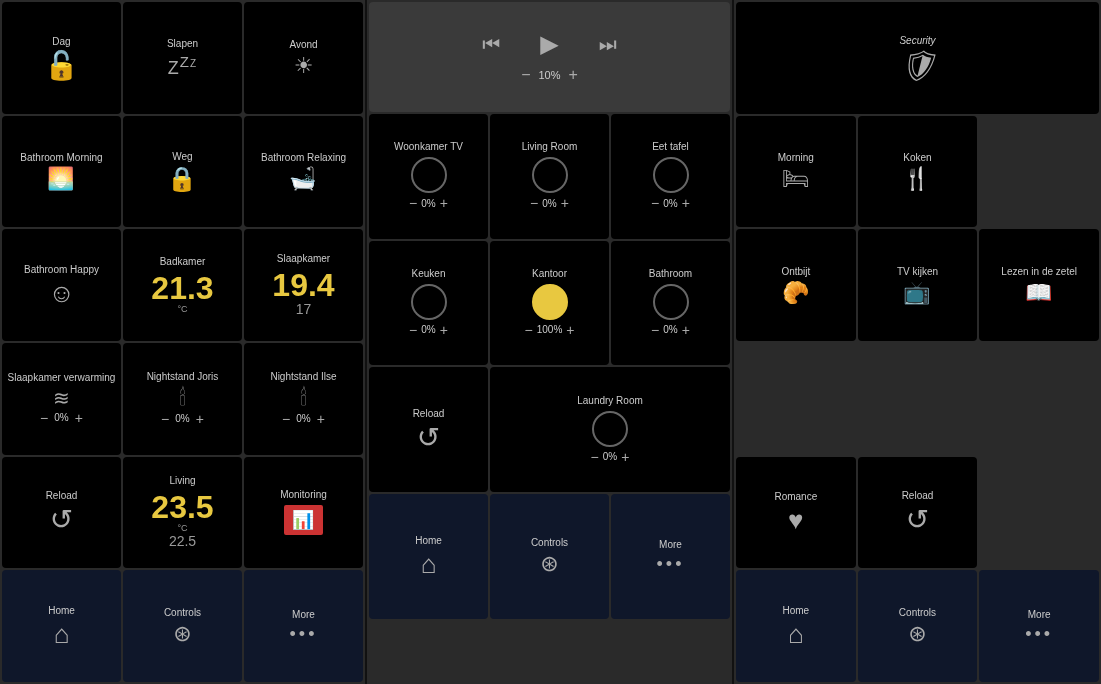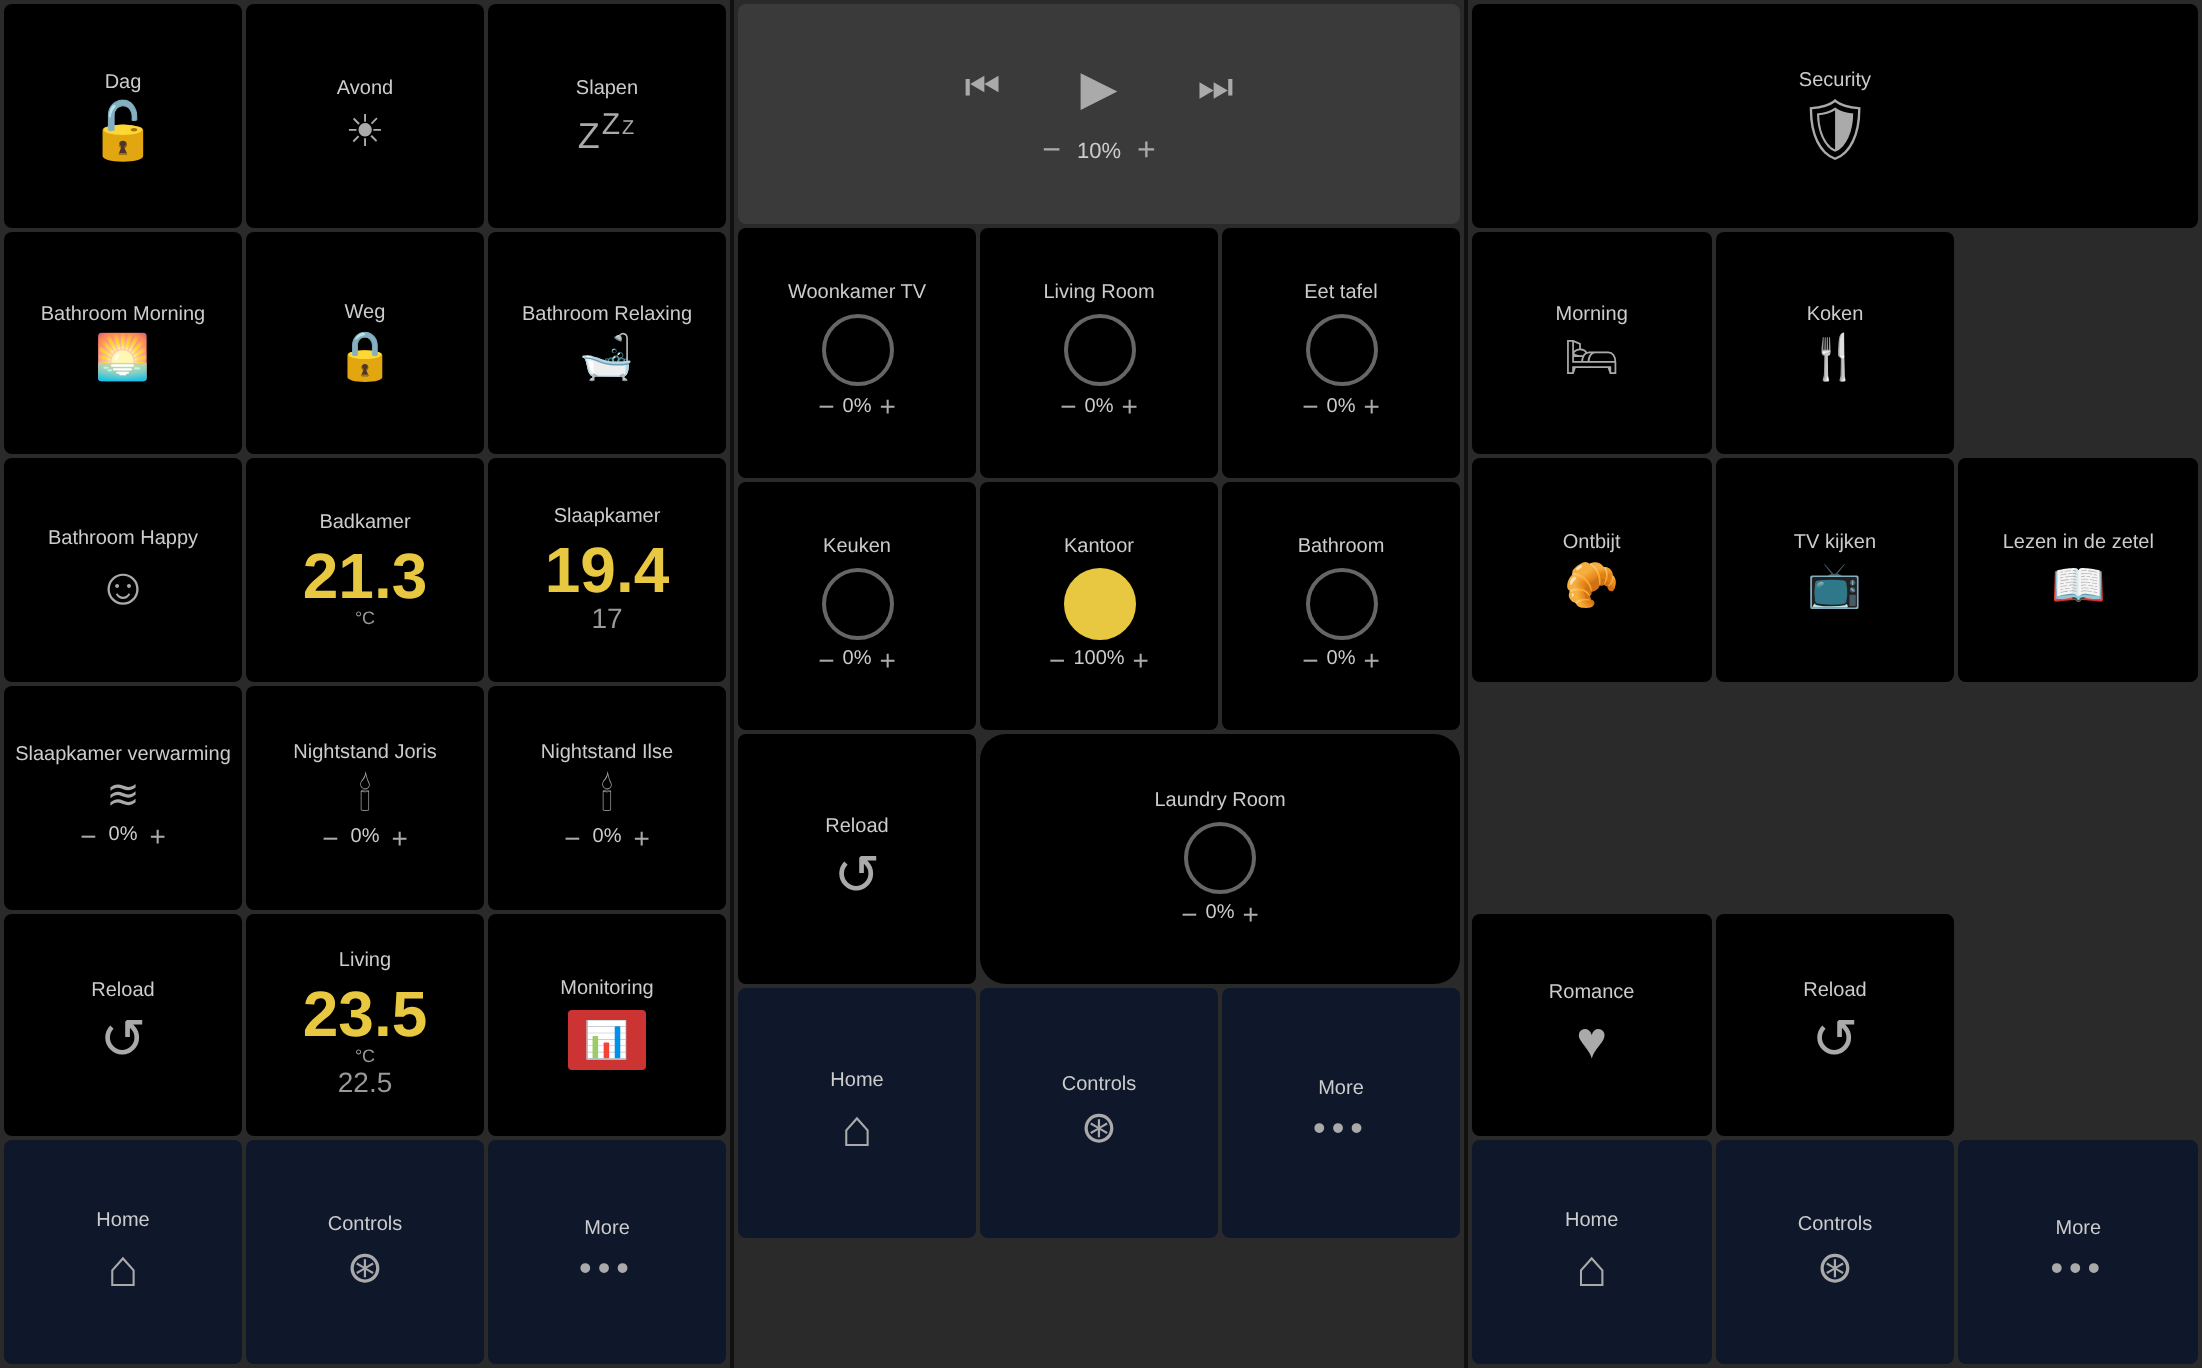--- a/index.html
+++ b/index.html
@@ -194,26 +194,26 @@
 </head>
 <body>
 
 <div class="panel panel-left">
 
   <div class="cell">
     <span class="cell-label">Dag</span>
     <span class="icon icon-yellow">🔓</span>
   </div>
   <div class="cell">
+    <span class="cell-label">Slapen</span>
+    <span class="icon" style="font-size:18px; color:#aaa; letter-spacing:1px;">Z<sup>Z</sup><sup style="font-size:10px;">Z</sup></span>
+  </div>
+  <div class="cell">
     <span class="cell-label">Avond</span>
     <span class="icon" style="font-size:22px;">☀</span>
-  </div>
-  <div class="cell">
-    <span class="cell-label">Slapen</span>
-    <span class="icon" style="font-size:18px; color:#aaa; letter-spacing:1px;">Z<sup>Z</sup><sup style="font-size:10px;">Z</sup></span>
   </div>
 
   <div class="cell">
     <span class="cell-label">Bathroom Morning</span>
     <span class="icon" style="font-size:22px;">🌅</span>
   </div>
   <div class="cell">
     <span class="cell-label">Weg</span>
     <span class="icon" style="font-size:24px;">🔒</span>
   </div>
@@ -365,21 +365,21 @@
       <span class="lc-btn">−</span>
       <span class="lc-pct">0%</span>
       <span class="lc-btn">+</span>
     </div>
   </div>
 
   <div class="cell">
     <span class="cell-label">Reload</span>
     <span class="icon" style="font-size:28px; color:#aaa;">↺</span>
   </div>
-  <div class="cell" style="grid-column:2/4;border-radius:13px;">
+  <div class="cell" style="grid-column:2/4;">
     <span class="cell-label">Laundry Room</span>
     <div class="light-circle"></div>
     <div class="light-controls">
       <span class="lc-btn">−</span>
       <span class="lc-pct">0%</span>
       <span class="lc-btn">+</span>
     </div>
   </div>
 
   <div class="cell nav-cell">
@@ -392,21 +392,21 @@
   </div>
   <div class="cell nav-cell">
     <span class="cell-label">More</span>
     <span class="icon" style="font-size:18px; letter-spacing:3px;">•••</span>
   </div>
 
 </div>
 
 <div class="panel panel-right">
 
-  <div class="cell" style="grid-column:1/4;">
+  <div class="cell" style="grid-column:1/4;font-style:italic;">
     <span class="cell-label">Security</span>
     <span class="icon" style="font-size:30px;">🛡</span>
   </div>
 
   <div class="cell">
     <span class="cell-label">Morning</span>
     <span class="icon" style="font-size:22px;">🛏</span>
   </div>
   <div class="cell">
     <span class="cell-label">Koken</span>

